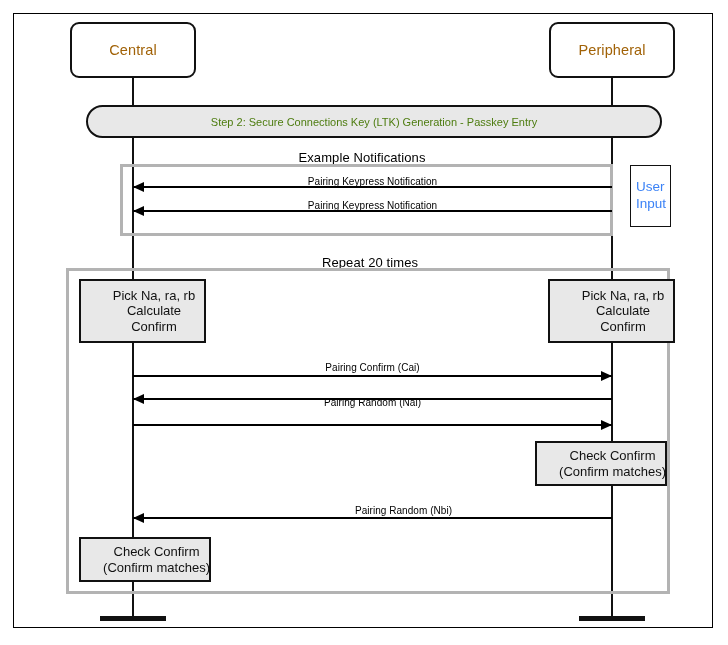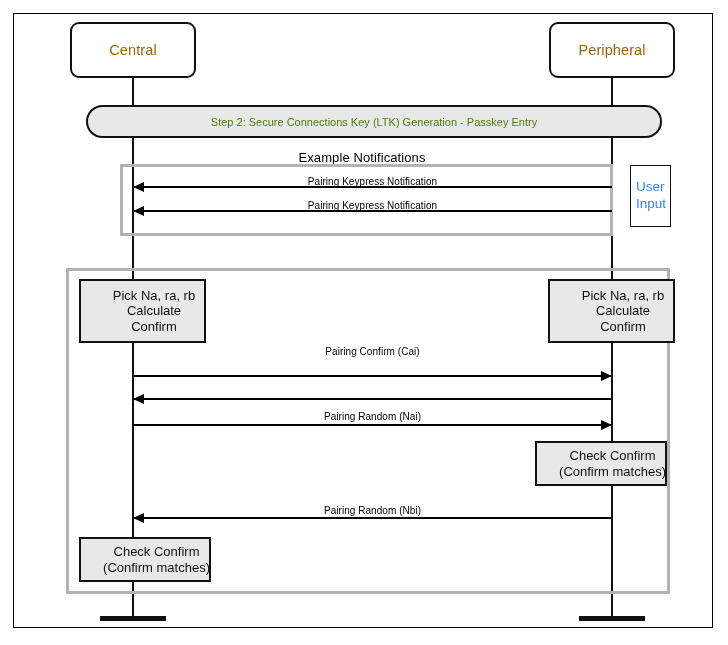--- a/index.html
+++ b/index.html
@@ -185,52 +185,53 @@
 
   <div class="msg-label" style="left:133px; top:200px; width:479px;">Pairing Keypress Notification</div>
   <div class="msg-line" style="left:133px; top:210px; width:479px;"></div>
   <div class="msg-head left" style="left:133px; top:205.5px;"></div>
 
   <div class="note-box" style="left:630px; top:165px; width:41px; height:62px;">
     <span>User</span>
     <span>Input</span>
   </div>
 
+  <div class="group-label" style="left:68px; top:255px; width:604px;">Repeat 20 times</div>
 
   <div class="group-frame" style="left:66px; top:268px; width:604px; height:326px;"></div>
 
   <div class="proc-box" style="left:79px; top:279px; width:127px; height:64px;">
     <span>Pick Na, ra, rb</span>
     <span>Calculate</span>
     <span>Confirm</span>
   </div>
 
   <div class="proc-box" style="left:548px; top:279px; width:127px; height:64px;">
     <span>Pick Na, ra, rb</span>
     <span>Calculate</span>
     <span>Confirm</span>
   </div>
 
-  <div class="msg-label" style="left:133px; top:346px; width:479px;">Pairing Confirm (Cai)</div>
+  <div class="msg-label" style="left:133px; top:362px; width:479px;">Pairing Confirm (Cai)</div>
   <div class="msg-line" style="left:133px; top:375px; width:479px;"></div>
   <div class="msg-head right" style="left:601px; top:370.5px;"></div>
 
   <div class="msg-line" style="left:133px; top:398px; width:479px;"></div>
   <div class="msg-head left" style="left:133px; top:393.5px;"></div>
 
-  <div class="msg-label" style="left:133px; top:411px; width:479px;">Pairing Random (Nai)</div>
+  <div class="msg-label" style="left:133px; top:397px; width:479px;">Pairing Random (Nai)</div>
   <div class="msg-line" style="left:133px; top:424px; width:479px;"></div>
   <div class="msg-head right" style="left:601px; top:419.5px;"></div>
 
   <div class="proc-box" style="left:535px; top:441px; width:132px; height:45px;">
     <span>Check Confirm</span>
     <span>(Confirm matches)</span>
   </div>
 
-  <div class="msg-label" style="left:133px; top:505px; width:479px;">Pairing Random (Nbi)</div>
+  <div class="msg-label" style="left:133px; top:505px; width:479px;padding-left:31px;">Pairing Random (Nbi)</div>
   <div class="msg-line" style="left:133px; top:517px; width:479px;"></div>
   <div class="msg-head left" style="left:133px; top:512.5px;"></div>
 
   <div class="proc-box" style="left:79px; top:537px; width:132px; height:45px;">
     <span>Check Confirm</span>
     <span>(Confirm matches)</span>
   </div>
 
 </div>
 

